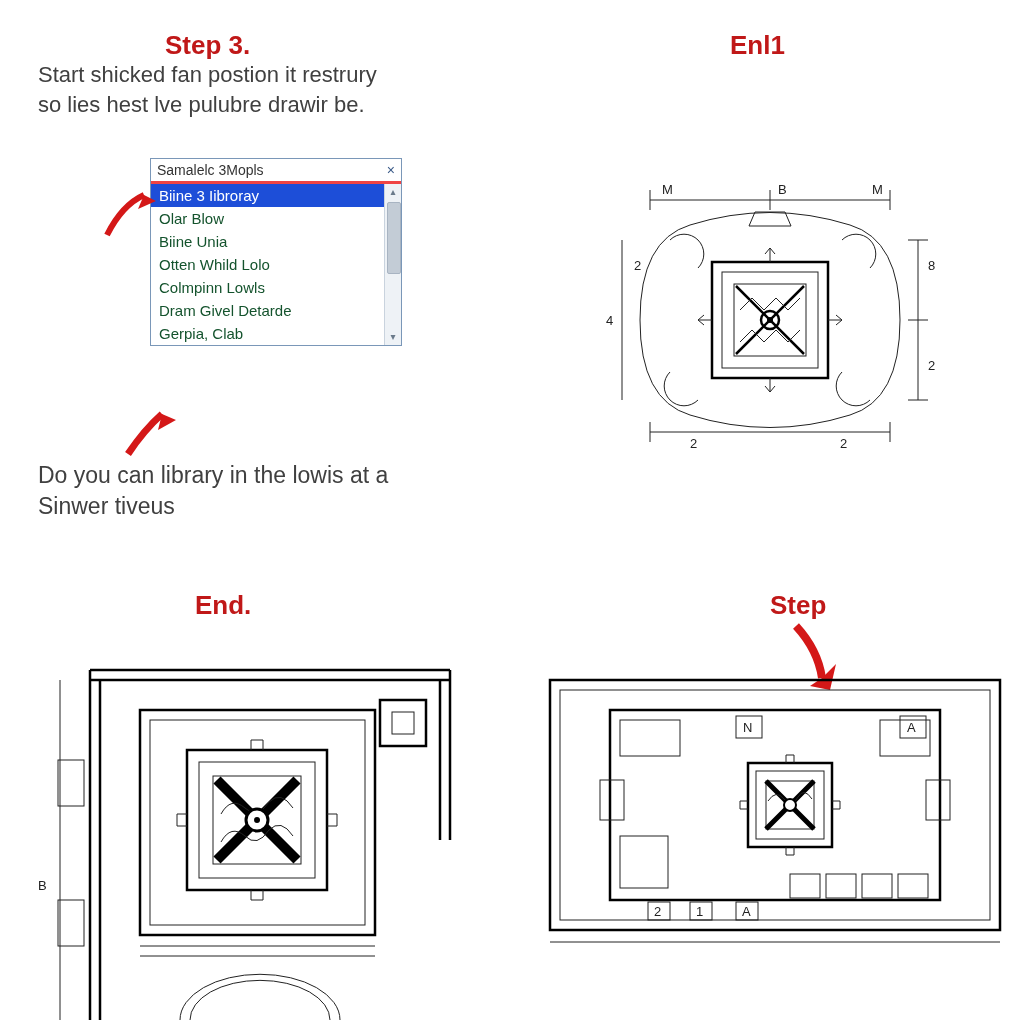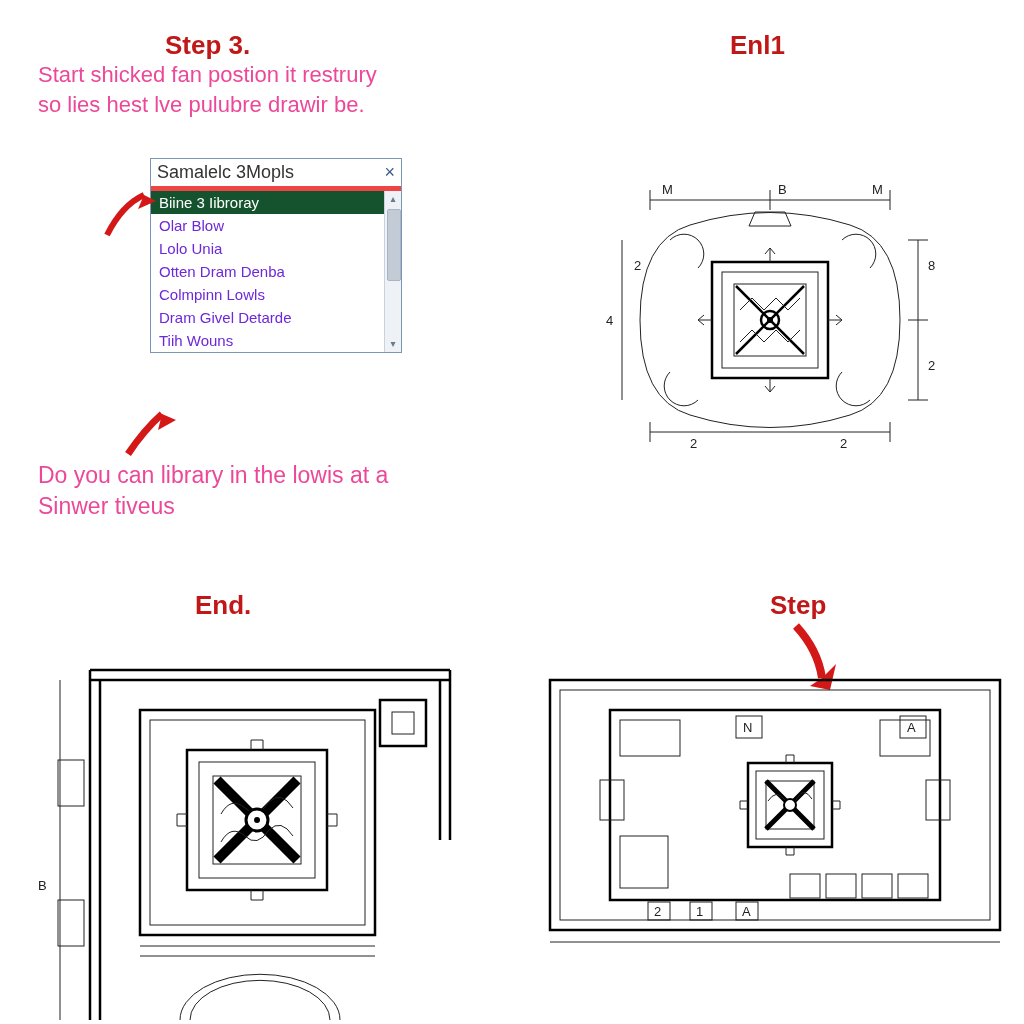--- a/index.html
+++ b/index.html
@@ -1,25 +1,25 @@
 <!DOCTYPE html>
 <html><head>
 <meta charset="utf-8">
 <style>
   html,body{margin:0;padding:0;width:1024px;height:1024px;background:#fff;font-family:"Segoe UI",Arial,sans-serif;color:#222;overflow:hidden}
   .page{position:relative;width:1024px;height:1024px}
   .hdr{position:absolute;font-weight:700;color:#c01818;font-size:26px}
-  .body{position:absolute;font-size:22px;line-height:1.35;color:#ec4899}
+  .body{position:absolute;font-size:22px;line-height:1.35;color:#404040}
   
   .dd{position:absolute;left:150px;top:158px;width:250px;border:1px solid #7a97b8;background:#fff;font-size:15px}
-  .dd-title{padding:3px 6px;border-bottom:5px solid #ef4444;color:#333;font-size:18px}
+  .dd-title{padding:3px 6px;border-bottom:3px solid #ef4444;color:#333;font-size:14px}
   .dd-close{float:right;color:#3a5a88;font-family:Arial;cursor:pointer}
   .dd-list{position:relative;padding-right:16px;max-height:230px;overflow:hidden}
-  .dd-item{padding:3px 8px;color:#6d28d9}
-  .dd-sel{background:#14532d;color:#fff}
+  .dd-item{padding:3px 8px;color:#14532d}
+  .dd-sel{background:#1d4ed8;color:#fff}
   .dd-scroll{position:absolute;right:0;top:0;bottom:0;width:16px;background:#eef2f6;border-left:1px solid #c9d3de}
   .dd-arrow{position:absolute;left:0;width:16px;height:16px;text-align:center;font-size:10px;color:#6a7a8a;line-height:16px}
   .dd-thumb{position:absolute;left:2px;width:12px;background:#c3ccd6;border:1px solid #a8b4c2;border-radius:2px}
   
   .arrow-red{position:absolute;color:#d41818}
   .arrow-red svg{display:block}
   
   .tech{position:absolute}
   .tech svg{display:block}
   .dim{font:13px Arial;fill:#222}
@@ -40,25 +40,25 @@
     <span class="dd-close">×</span>
   </div>
   <div class="dd-list" id="dd-list">
     <div class="dd-scroll">
       <div class="dd-arrow" style="top:0">▴</div>
       <div class="dd-thumb" style="top:18px;height:70px"></div>
       <div class="dd-arrow" style="bottom:0">▾</div>
     </div>
   <div class="dd-item dd-sel">Biine 3 Iibroray</div>
         <div class="dd-item">Olar Blow</div>
-        <div class="dd-item">Lolo Unia</div>
-        <div class="dd-item">Otten Dram Denba</div>
+        <div class="dd-item">Biine Unia</div>
+        <div class="dd-item">Otten Whild Lolo</div>
         <div class="dd-item">Colmpinn Lowls</div>
         <div class="dd-item">Dram Givel Detarde</div>
-        <div class="dd-item">Tiih Wouns</div>
+        <div class="dd-item">Gerpia, Clab</div>
       </div>
 </div>
 
 <div class="arrow-red" style="left:102px;top:185px">
   <svg width="55" height="55">
         <path d="M5 50 Q 20 20 42 10" stroke="#d41818" stroke-width="6" fill="none"></path>
         <path d="M42 10 l-6 14 l18 -8 z" fill="#d41818"></path>
       </svg>
 </div>
 <div class="arrow-red" style="left:122px;top:400px">

